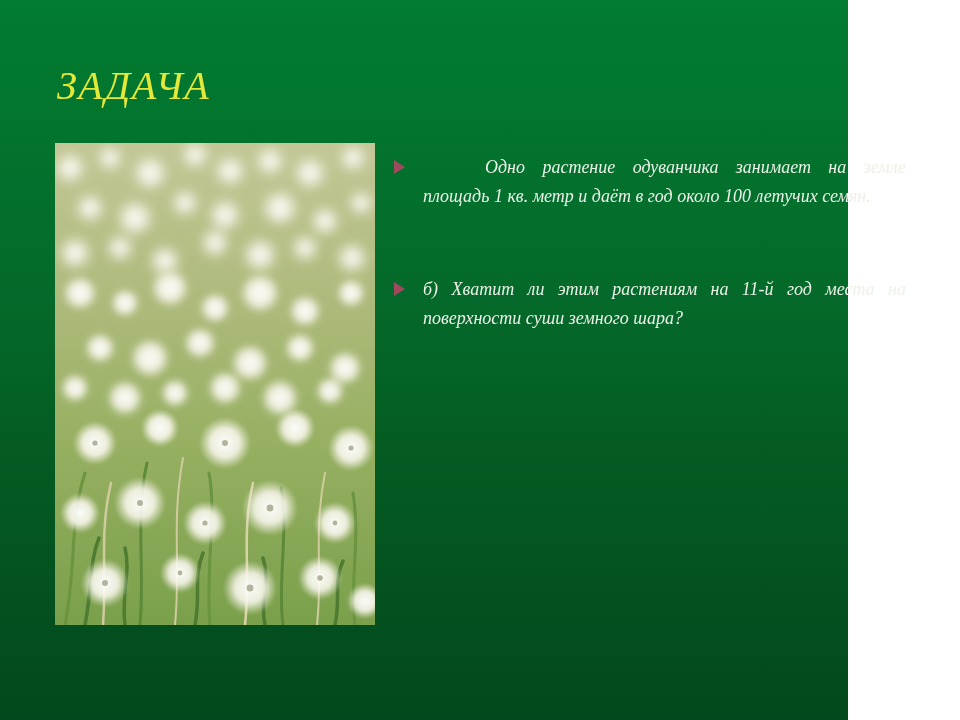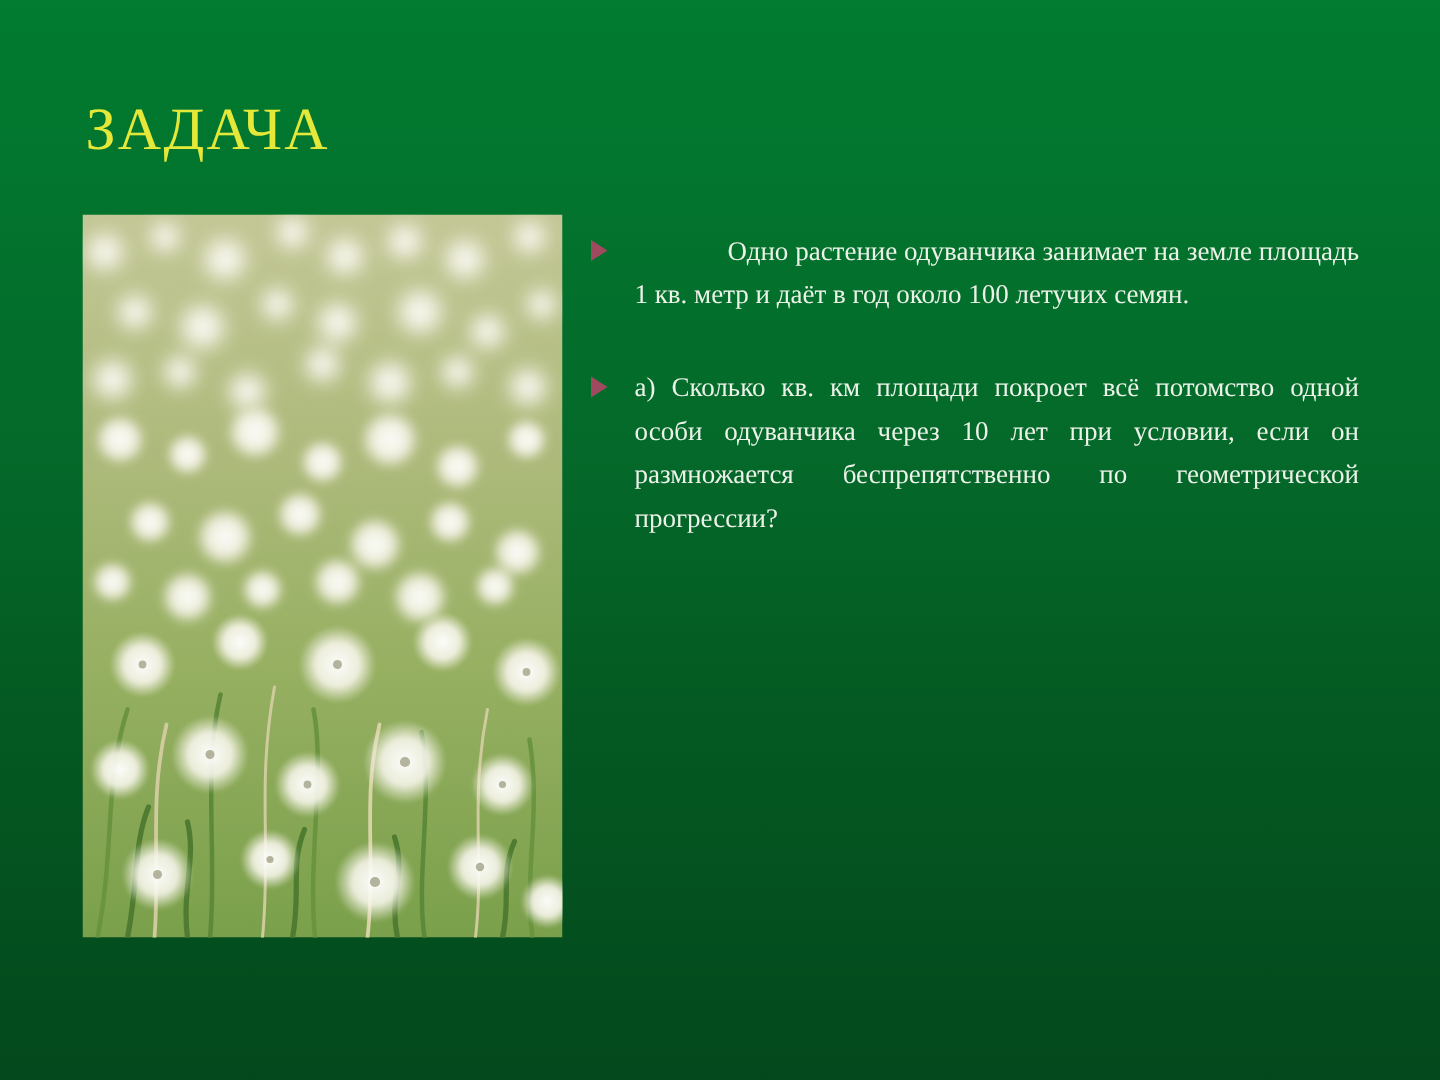--- a/index.html
+++ b/index.html
@@ -1,22 +1,23 @@
 <!DOCTYPE html>
 <html><head>
 <meta charset="utf-8">
 <style>
   html, body { margin: 0; padding: 0; }
   body {
     width: 960px; height: 720px; overflow: hidden;
     font-family: "Liberation Serif", serif;
   }
   .slide {
-    position: relative; width: 960px; height: 720px;
+    position: relative; width: 848px; height: 720px;
     background: linear-gradient(180deg, #017c30 0%, #04692a 42%, #045a22 65%, #03481c 100%);
+    font-style: italic;
   }
   .slide-title {
     position: absolute; left: 57px; top: 64px; margin: 0;
     font-size: 40px; line-height: 44px; font-weight: normal;
     color: #e3e839; letter-spacing: 1.5px;
     font-family: "Liberation Serif", serif;
   }
   .photo {
     position: absolute; left: 55px; top: 143px; width: 320px; height: 482px;
     margin: 0; line-height: 0;
@@ -171,19 +172,19 @@
           <circle cx="280" cy="380" r="2.4"></circle>
       </g>
     </svg>
   </figure>
 
   <ul class="bullets">
     <li class="bullet bullet-1 first-indent">
       <span class="marker"></span>
       <p>Одно растение одуванчика занимает на земле площадь 1 кв. метр и даёт в год около 100 летучих семян.</p>
     </li>
-    <li class="bullet bullet-2">
+    <li class="bullet bullet-3">
       <span class="marker"></span>
-      <p>а) Сколько кв. км площади покроет всё потомство одной особи одуванчика через 10 лет при условии, если он размножается беспрепятственно по геометрической прогрессии?</p>
+      <p>б) Хватит ли этим растениям на 11-й год места на поверхности суши земного шара?</p>
     </li>
   </ul>
 
 </div>
 
 </body></html>

